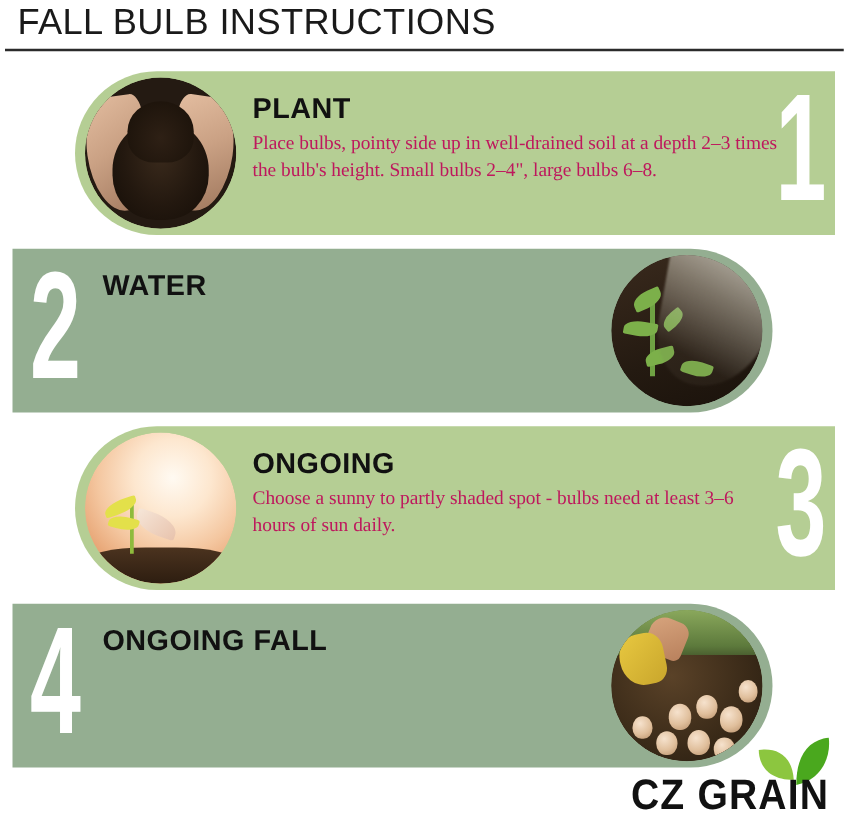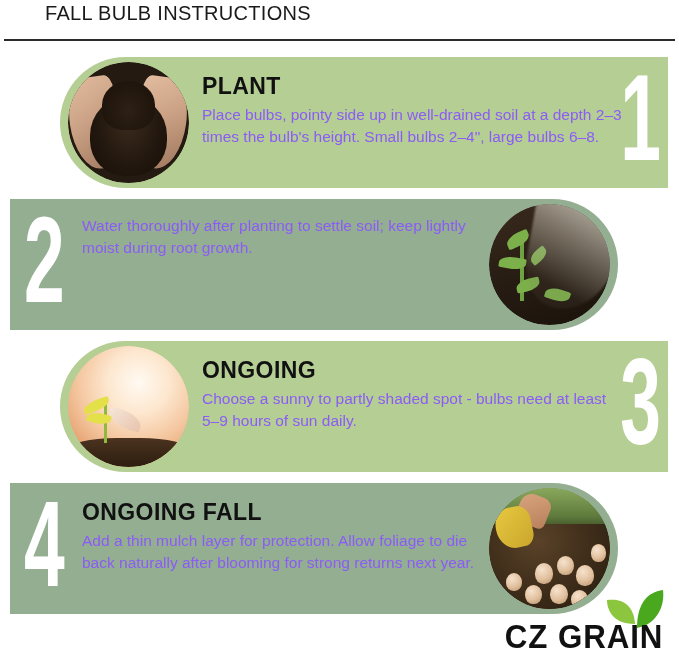--- a/index.html
+++ b/index.html
@@ -17,27 +17,26 @@
   .header {
     position: absolute;
     left: 0; top: 0;
     width: 679px;
     height: 50px;
   }
   .page-title {
     position: absolute;
     left: 14px;
     top: 2px;
-    font-size: 20px;
+    font-size: 29px;
     letter-spacing: 0.3px;
     color: #1a1a1a;
     font-weight: 400;
     font-family: "Liberation Sans", sans-serif;
     white-space: nowrap;
-    margin-left: 31px;
   }
   .title-rule {
     position: absolute;
     left: 4px;
     top: 39px;
     width: 671px;
     height: 2px;
     background: #2b2b2b;
   }
 
@@ -223,22 +222,22 @@
     font-size: 23px;
     font-weight: 700;
     color: #111111;
     letter-spacing: 0.4px;
     margin-bottom: 4px;
     font-family: "Liberation Sans", sans-serif;
   }
   .step-body {
     font-size: 15.5px;
     line-height: 1.42;
-    color: #8b5cf6;
-    font-family: Liberation Sans, sans-serif;
+    color: #be185d;
+    font-family: Liberation Serif, serif;
   }
 
   
   .logo {
     position: absolute;
     right: 10px;
     bottom: 6px;
     width: 220px;
     height: 64px;
     text-decoration: underline;
@@ -305,42 +304,42 @@
         <div class="sprout s3"></div>
         <div class="sprout s4"></div>
         <div class="sprout s5"></div>
         <div class="spray"></div>
       </div>
     </div>
 
     <div class="step-num">2</div>
 
     <div class="step-text">
-      <div class="step-body">Water thoroughly after planting to settle soil; keep lightly moist during root growth.</div>
+      <div class="step-heading">WATER</div>
     </div>
   </div>
 
   <div class="step step-3">
     <div class="bar light"></div>
 
     <div class="photo">
       <div class="photo-inner img-sun">
         <div class="ground"></div>
         <div class="seed-stem"></div>
         <div class="leaf-pale"></div>
         <div class="leaf-y1"></div>
         <div class="leaf-y2"></div>
       </div>
     </div>
 
     <div class="step-num">3</div>
 
     <div class="step-text">
       <div class="step-heading">ONGOING</div>
-      <div class="step-body">Choose a sunny to partly shaded spot - bulbs need at least 5–9 hours of sun daily.</div>
+      <div class="step-body">Choose a sunny to partly shaded spot - bulbs need at least 3–6 hours of sun daily.</div>
     </div>
   </div>
 
   <div class="step step-4">
     <div class="bar sage"></div>
 
     <div class="photo">
       <div class="photo-inner img-bulbs">
         <div class="bg-green"></div>
         <div class="soil-bed"></div>
@@ -354,21 +353,20 @@
         <div class="bulb" style="left:68%;top:84%;width:14%;height:15%;"></div>
         <div class="bulb" style="left:14%;top:70%;width:13%;height:15%;"></div>
         <div class="bulb" style="left:84%;top:46%;width:13%;height:15%;"></div>
       </div>
     </div>
 
     <div class="step-num">4</div>
 
     <div class="step-text">
       <div class="step-heading">ONGOING FALL</div>
-      <div class="step-body">Add a thin mulch layer for protection. Allow foliage to die back naturally after blooming for strong returns next year.</div>
     </div>
   </div>
 
 </div>
 
 <div class="logo">
   <div class="logo-leaves">
     <svg width="64" height="38" viewBox="0 0 64 38" xmlns="http://www.w3.org/2000/svg">
       <path d="M34 34 C10 34 6 18 6 10 C20 8 33 14 34 34 Z" fill="#8cc63f"></path>
       <path d="M36 38 C36 14 46 2 62 0 C64 16 56 34 36 38 Z" fill="#4aa81e"></path>

